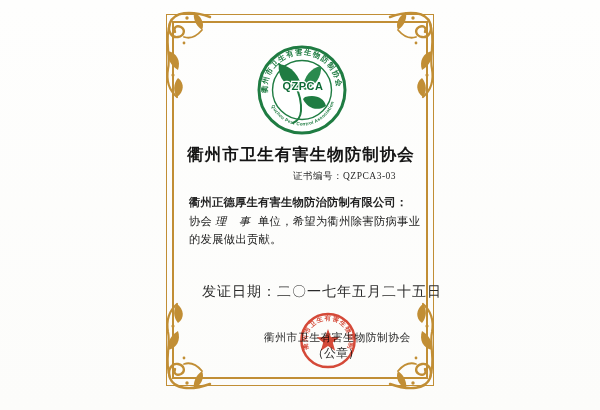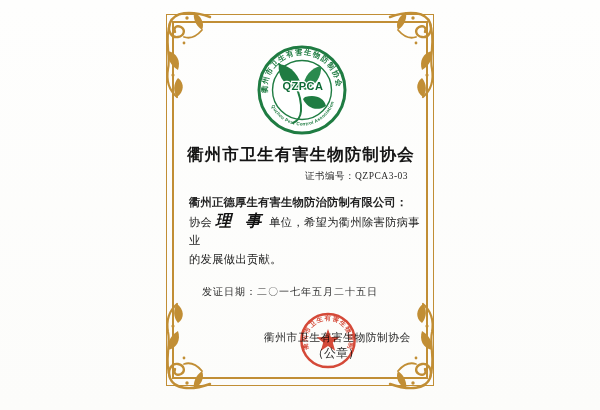--- a/index.html
+++ b/index.html
@@ -27,38 +27,38 @@
   
   .logo{position:absolute;left:257px;top:45px;width:90px;height:90px;}
   .logo svg{display:block;width:100%;height:100%;}
   
   .title{
     position:absolute;left:166px;top:144px;width:270px;
     text-align:center;font-size:16.5px;font-weight:bold;
     letter-spacing:1px;color:#151515;
   }
   .cert-no{
-    position:absolute;left:305px;top:170px;
+    position:absolute;left:293px;top:170px;
     font-size:9.5px;color:#2a2a2a;letter-spacing:.5px;
   }
   
   .body-block{
     position:absolute;left:189px;top:193px;width:232px;
     font-size:11.3px;line-height:18.6px;color:#232323;letter-spacing:.3px;
   }
   .recipient{font-weight:bold;letter-spacing:.2px;}
   .indent{text-indent:24px;}
   .member-title{
-    font-size:16px;font-weight:bold;font-style:italic;
+    font-size:11px;font-weight:normal;font-style:italic;
     letter-spacing:5px;padding:0 3px;color:#111;
   }
   
   .date-block{
     position:absolute;left:202px;top:283px;
-    font-size:10px;line-height:17.5px;color:#2a2a2a;letter-spacing:1px;
+    font-size:14px;line-height:17.5px;color:#2a2a2a;letter-spacing:1px;
   }
   
   .footer-org{
     position:absolute;left:264px;top:331px;
     font-size:10.8px;color:#2a2a2a;letter-spacing:.5px;
   }
   .footer-note{
     position:absolute;left:312px;top:345px;
     font-size:12px;color:#2a2a2a;
   }

